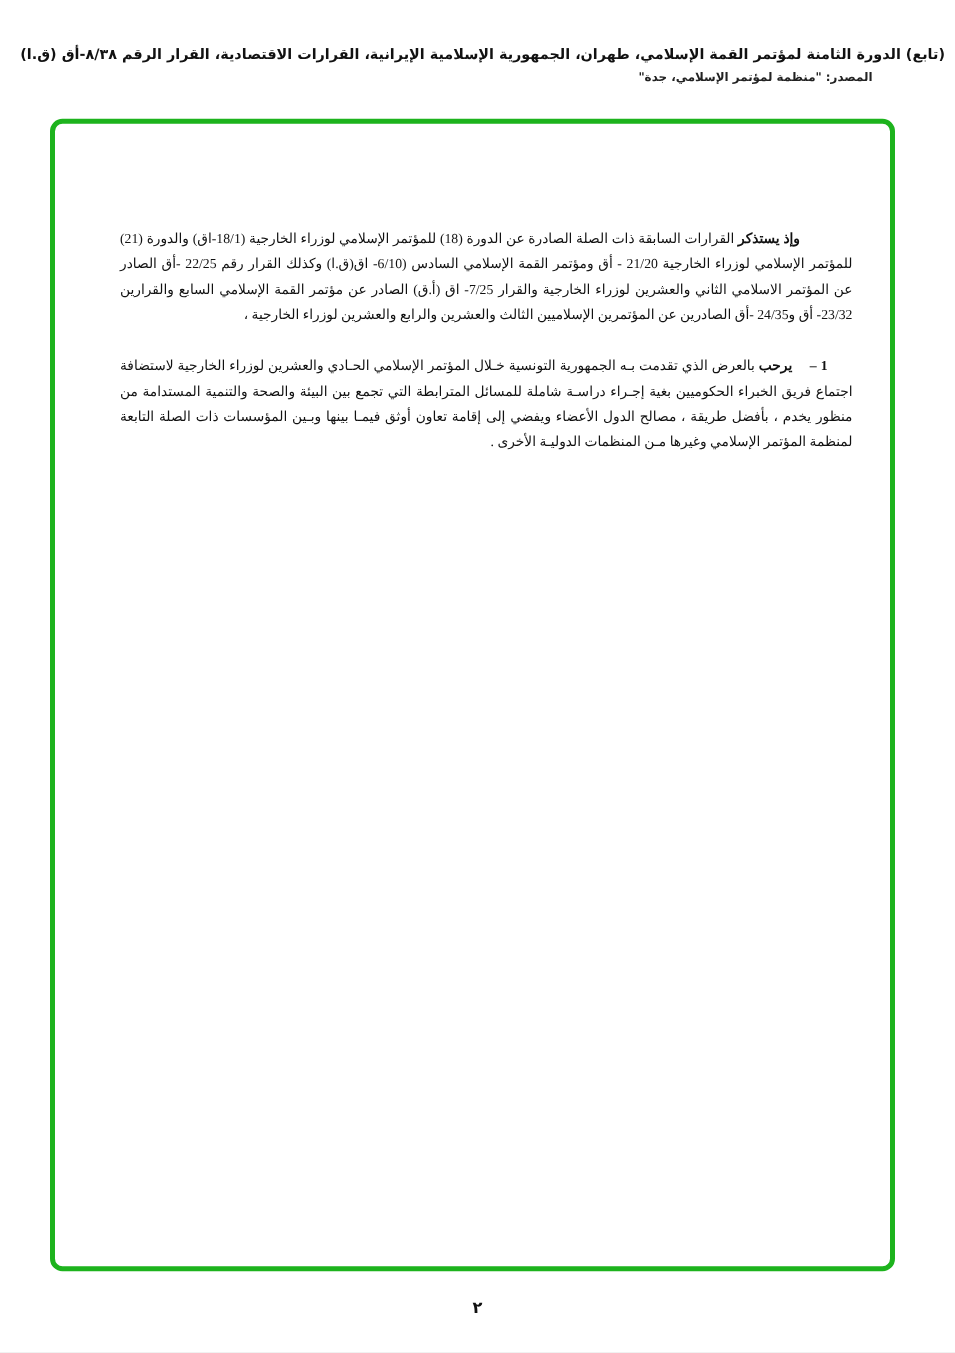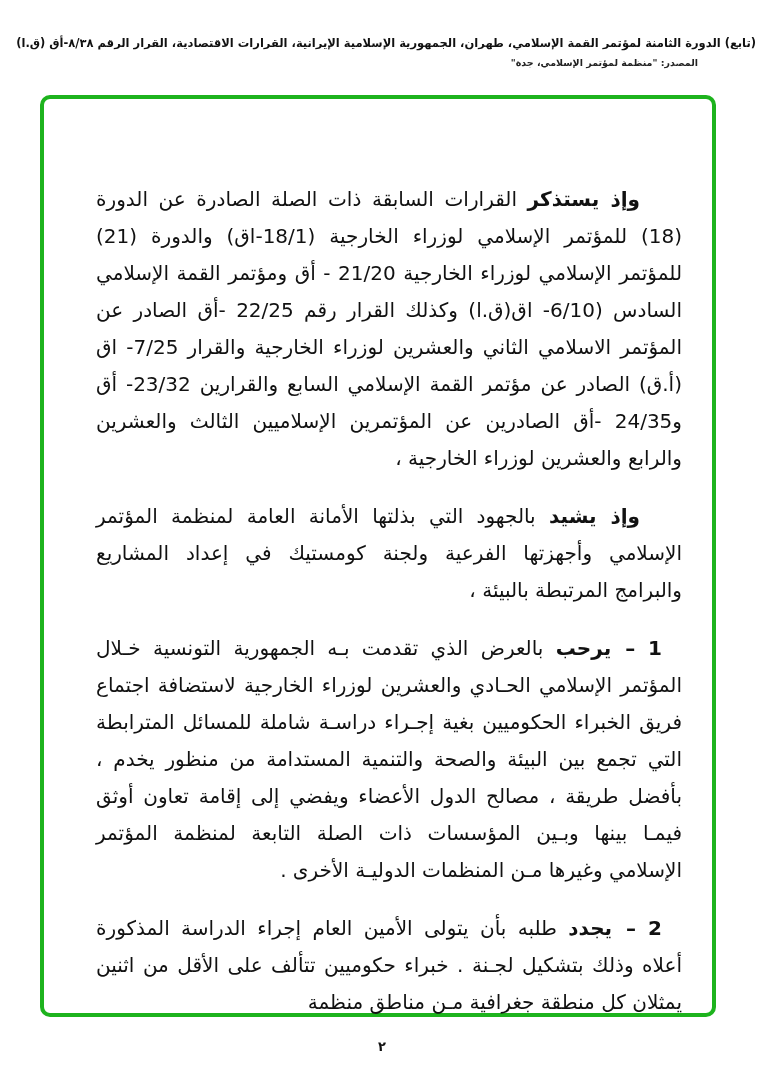--- a/index.html
+++ b/index.html
@@ -38,22 +38,23 @@
     border:4px solid #1db31d;
     border-radius:10px;
     background:#fff;
     box-sizing:border-box;
   }
   .content{
     position:absolute;
     top:82px;right:30px;left:52px;
     direction:rtl;
     text-align:justify;
-    font-size:20px;
+    font-size:11px;
     line-height:1.85;
+    font-family:Liberation Serif, serif;
   }
   .para{
     margin:0 0 21px 0;
     text-indent:42px;
   }
   .para .lead{font-weight:bold;}
   .item{
     margin:0 0 21px 0;
     text-indent:20px;
   }
@@ -83,32 +84,26 @@
   </div>
 
   <div class="frame">
     <div class="content">
 
       <p class="para">
         <span class="lead">وإذ يستذكر</span><span> القرارات السابقة ذات الصلة الصادرة عن الدورة (18) للمؤتمر الإسلامي لوزراء الخارجية (18/1-اق) والدورة (21) للمؤتمر الإسلامي لوزراء الخارجية 21/20 - أق ومؤتمر القمة الإسلامي السادس (6/10- اق(ق.ا) وكذلك القرار رقم 22/25 -أق الصادر عن المؤتمر الاسلامي الثاني والعشرين لوزراء الخارجية والقرار 7/25- اق (أ.ق) الصادر عن مؤتمر القمة الإسلامي السابع والقرارين 23/32- أق و24/35 -أق الصادرين عن المؤتمرين الإسلاميين الثالث والعشرين والرابع والعشرين لوزراء الخارجية ،</span>
       </p>
 
 
-      <p class="para">
-        <span class="lead">وإذ يشيد</span><span> بالجهود التي بذلتها الأمانة العامة لمنظمة المؤتمر الإسلامي وأجهزتها الفرعية ولجنة كومستيك في إعداد المشاريع والبرامج المرتبطة بالبيئة ،</span>
-      </p>
 
 
 
       <p class="item">
         <span class="marker">1 –</span><span class="lead">يرحب</span><span> بالعرض الذي تقدمت بـه الجمهورية التونسية خـلال المؤتمر الإسلامي الحـادي والعشرين لوزراء الخارجية لاستضافة اجتماع فريق الخبراء الحكوميين بغية إجـراء دراسـة شاملة للمسائل المترابطة التي تجمع بين البيئة والصحة والتنمية المستدامة من منظور يخدم ، بأفضل طريقة ، مصالح الدول الأعضاء ويفضي إلى إقامة تعاون أوثق فيمـا بينها وبـين المؤسسات ذات الصلة التابعة لمنظمة المؤتمر الإسلامي وغيرها مـن المنظمات الدوليـة الأخرى .</span>
       </p>
 
-      <p class="item">
-        <span class="marker">2 –</span><span class="lead">يجدد</span><span> طلبه بأن يتولى الأمين العام إجراء الدراسة المذكورة أعلاه وذلك بتشكيل لجـنة . خبراء حكوميين تتألف على الأقل من اثنين يمثلان كل منطقة جغرافية مـن مناطق منظمة</span>
-      </p>
 
     </div>
   </div>
 
   <div class="footer-pagenum">٢</div>
 
 </div>
 
 </body></html>

